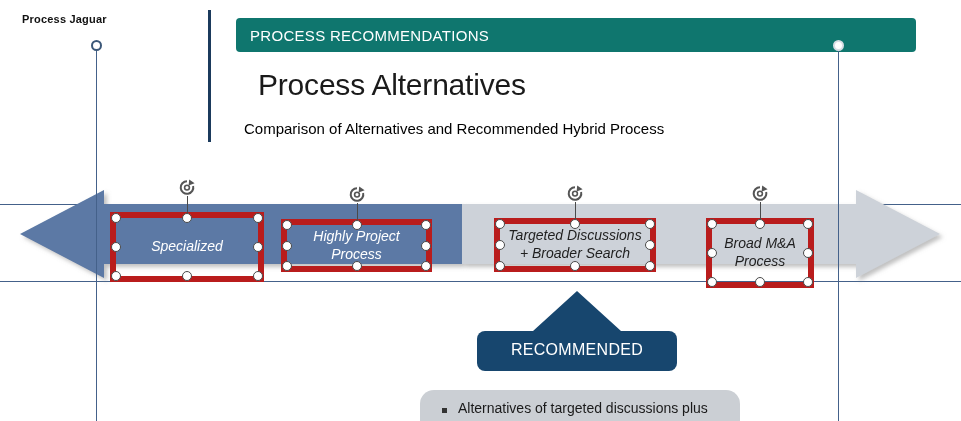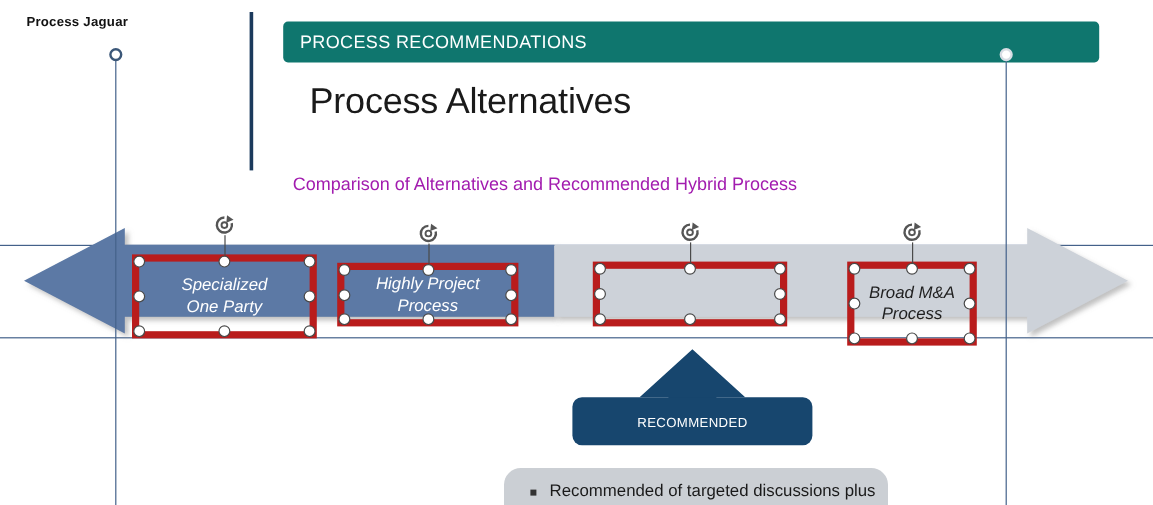--- a/index.html
+++ b/index.html
@@ -95,23 +95,22 @@
     font-size: 30px;
     color: #1a1a1a;
     letter-spacing: -.2px;
     white-space: nowrap;
   }
   .slide-subtitle {
     position: absolute;
     left: 244px;
     top: 120px;
     font-size: 15px;
-    color: #a21caf;
+    color: #000000;
     white-space: nowrap;
-    margin-top: 25px;
   }
 
   
   .arrow-wrap {
     position: absolute;
     left: 0;
     top: 178px;
     width: 961px;
     height: 112px;
   }
@@ -179,21 +178,21 @@
   .rec-label {
     position: absolute;
     left: 0;
     top: 0;
     width: 212px;
     height: 86px;
     display: flex;
     align-items: flex-end;
     justify-content: center;
     color: #ffffff;
-    font-size: 11px;
+    font-size: 16px;
     letter-spacing: .3px;
     padding-bottom: 14px;
     box-sizing: border-box;
     pointer-events: none;
   }
 
   .rec-body {
     position: absolute;
     left: 420px;
     top: 390px;
@@ -263,21 +262,20 @@
 
   <div class="tbox dark" style="left:110px; top:212px; width:154px; height:70px;">
     <div class="rot-stem"></div>
     <svg class="rot-icon" viewBox="0 0 20 20">
       <path d="M10 3.2a6.3 6.3 0 1 0 6.1 4.7" fill="none" stroke="#555" stroke-width="2"></path>
       <path d="M12.2 1.4 L17.6 5.2 L11.6 7.6 Z" fill="#555"></path>
       <circle cx="10" cy="9.6" r="2.4" fill="none" stroke="#555" stroke-width="1.6"></circle>
     </svg>
     <div class="label">
       <div>Specialized</div>
-      <div>One Party</div>
     </div>
     <span class="handle h-tl"></span>
     <span class="handle h-tm"></span>
     <span class="handle h-tr"></span>
     <span class="handle h-ml"></span>
     <span class="handle h-mr"></span>
     <span class="handle h-bl"></span>
     <span class="handle h-bm"></span>
     <span class="handle h-br"></span>
   </div>
@@ -303,20 +301,24 @@
     <span class="handle h-br"></span>
   </div>
 
   <div class="tbox light" style="left:494px; top:218px; width:162px; height:54px;">
     <div class="rot-stem"></div>
     <svg class="rot-icon" viewBox="0 0 20 20">
       <path d="M10 3.2a6.3 6.3 0 1 0 6.1 4.7" fill="none" stroke="#555" stroke-width="2"></path>
       <path d="M12.2 1.4 L17.6 5.2 L11.6 7.6 Z" fill="#555"></path>
       <circle cx="10" cy="9.6" r="2.4" fill="none" stroke="#555" stroke-width="1.6"></circle>
     </svg>
+    <div class="label">
+      <div>Targeted Discussions</div>
+      <div>+ Broader Search</div>
+    </div>
     <span class="handle h-tl"></span>
     <span class="handle h-tm"></span>
     <span class="handle h-tr"></span>
     <span class="handle h-ml"></span>
     <span class="handle h-mr"></span>
     <span class="handle h-bl"></span>
     <span class="handle h-bm"></span>
     <span class="handle h-br"></span>
   </div>
 
@@ -344,16 +346,16 @@
   <div class="rec-arrow">
     <svg width="212" height="86" viewBox="0 0 212 86">
       <path d="M106 4 L150 44 L126 44 L126 56 L86 56 L86 44 L62 44 Z" fill="#17466e"></path>
       <rect x="6" y="44" width="200" height="40" rx="8" fill="#17466e"></rect>
     </svg>
     <div class="rec-label">RECOMMENDED</div>
   </div>
 
   <div class="rec-body">
     <span class="bullet"></span>
-    <span class="bullet-text">Recommended of targeted discussions plus</span>
+    <span class="bullet-text">Alternatives of targeted discussions plus</span>
   </div>
 
 </div>
 
 </body></html>

